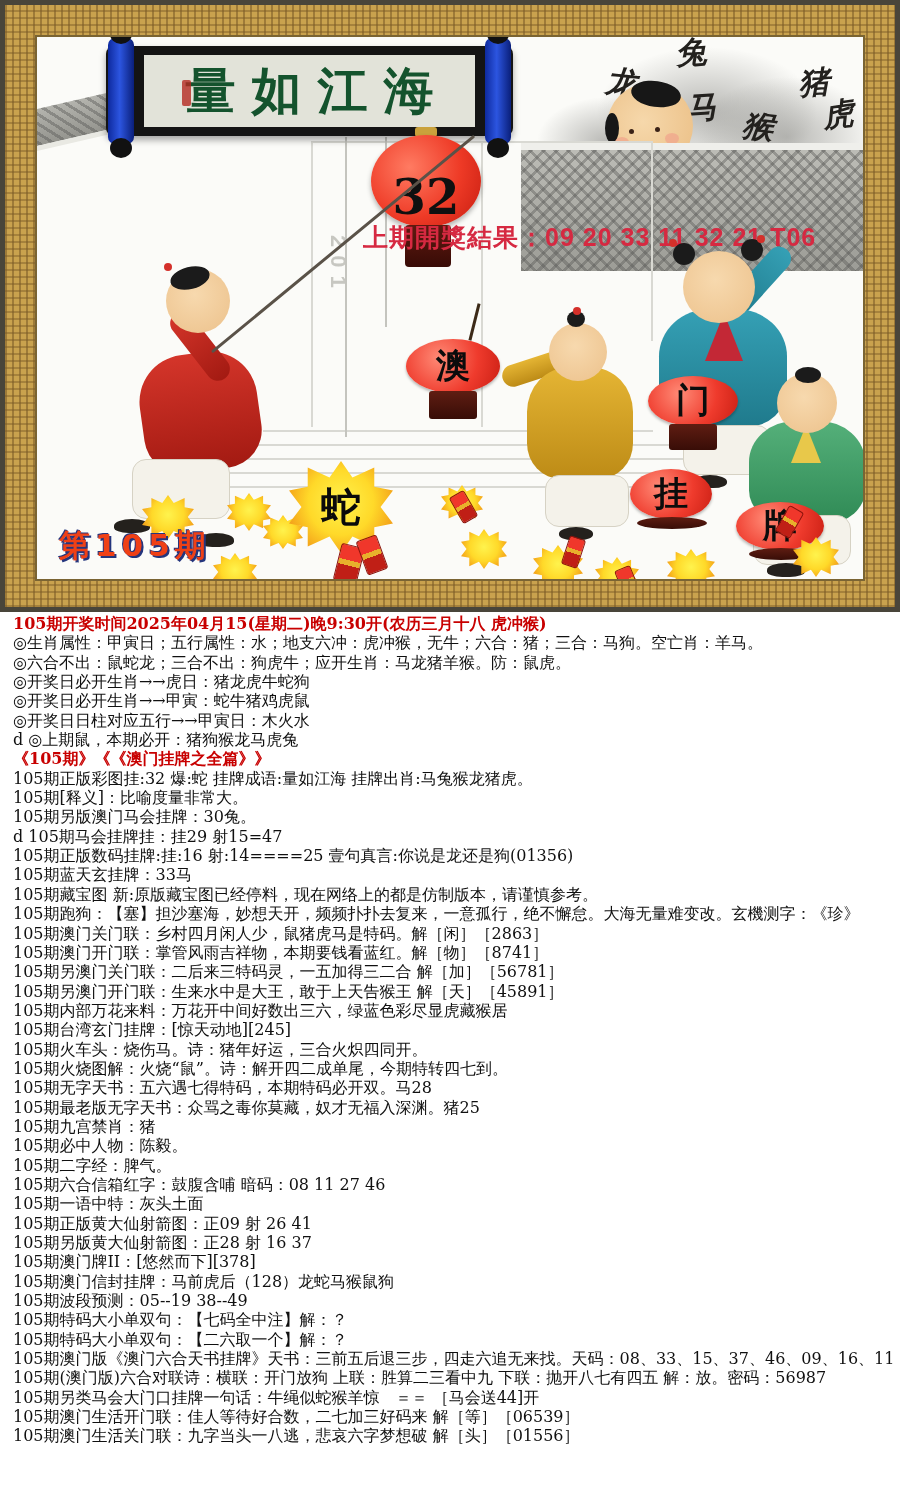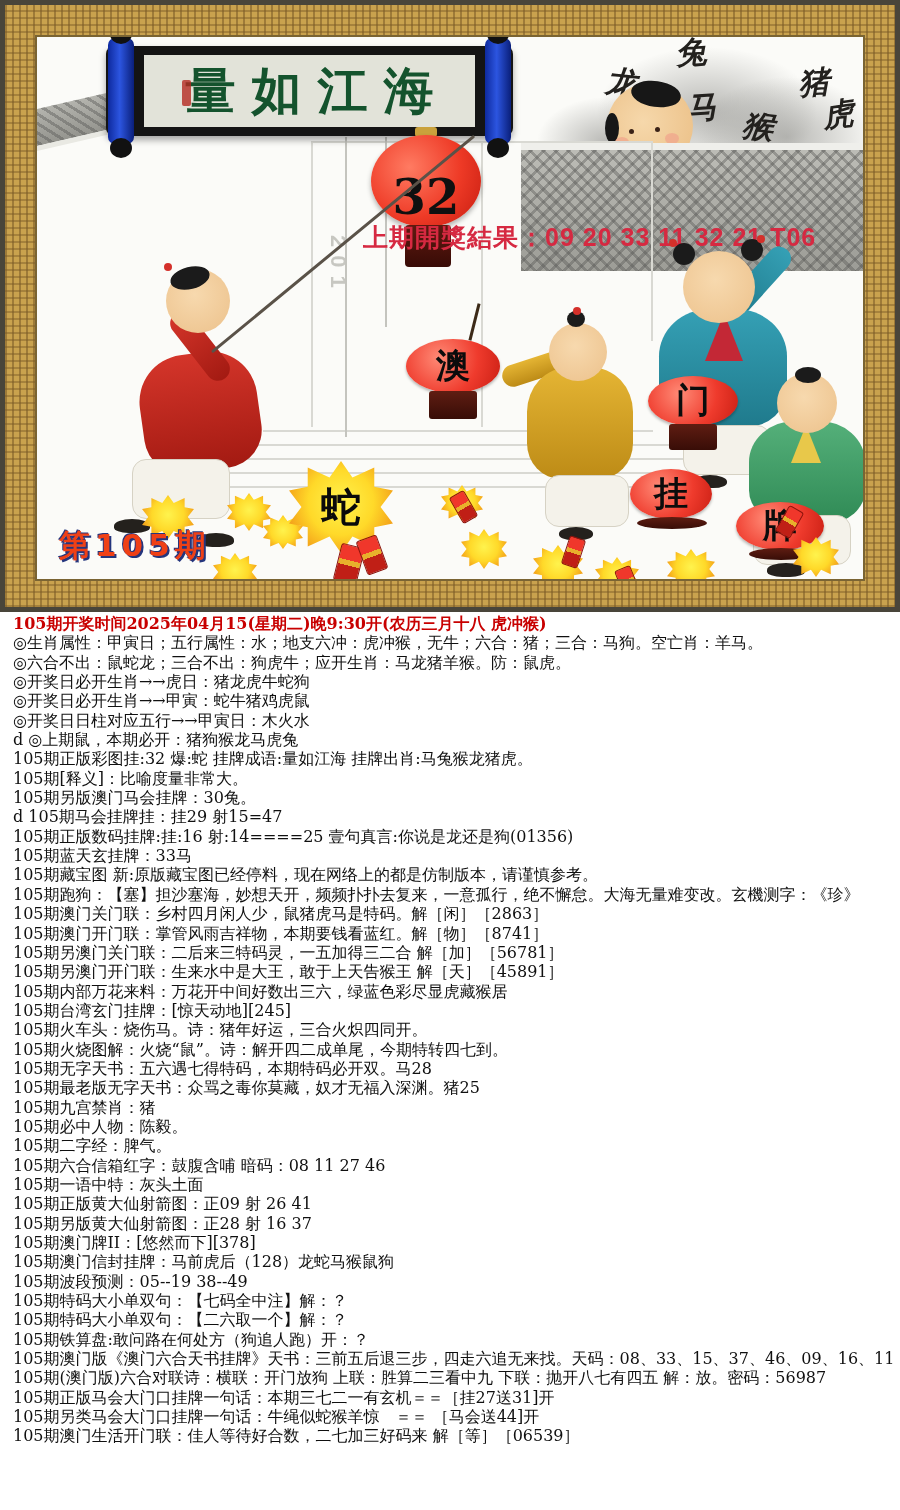--- a/index.html
+++ b/index.html
@@ -261,20 +261,21 @@
 </div>
 
 <div class="sheet">
     <div class="ln red">105期开奖时间2025年04月15(星期二)晚9:30开(农历三月十八 虎冲猴)</div>
     <div class="ln">◎生肖属性：甲寅日；五行属性：水；地支六冲：虎冲猴，无牛；六合：猪；三合：马狗。空亡肖：羊马。</div>
     <div class="ln">◎六合不出：鼠蛇龙；三合不出：狗虎牛；应开生肖：马龙猪羊猴。防：鼠虎。</div>
     <div class="ln">◎开奖日必开生肖→→虎日：猪龙虎牛蛇狗</div>
     <div class="ln">◎开奖日必开生肖→→甲寅：蛇牛猪鸡虎鼠</div>
     <div class="ln">◎开奖日日柱对应五行→→甲寅日：木火水</div>
     <div class="ln">d ◎上期鼠，本期必开：猪狗猴龙马虎兔</div>
+    <div class="ln red">《105期》《《澳门挂牌之全篇》》</div>
     <div class="ln">105期正版彩图挂:32 爆:蛇 挂牌成语:量如江海 挂牌出肖:马兔猴龙猪虎。</div>
     <div class="ln">105期[释义]：比喻度量非常大。</div>
     <div class="ln">105期另版澳门马会挂牌：30兔。</div>
     <div class="ln">d 105期马会挂牌挂：挂29 射15=47</div>
     <div class="ln">105期正版数码挂牌:挂:16 射:14====25 壹句真言:你说是龙还是狗(01356)</div>
     <div class="ln">105期蓝天玄挂牌：33马</div>
     <div class="ln">105期藏宝图 新:原版藏宝图已经停料，现在网络上的都是仿制版本，请谨慎参考。</div>
     <div class="ln">105期跑狗：【塞】担沙塞海，妙想天开，频频扑扑去复来，一意孤行，绝不懈怠。大海无量难变改。玄機测字：《珍》</div>
     <div class="ln">105期澳门关门联：乡村四月闲人少，鼠猪虎马是特码。解［闲］［2863］</div>
     <div class="ln">105期澳门开门联：掌管风雨吉祥物，本期要钱看蓝红。解［物］［8741］</div>
@@ -291,19 +292,18 @@
     <div class="ln">105期二字经：脾气。</div>
     <div class="ln">105期六合信箱红字：鼓腹含哺 暗码：08 11 27 46</div>
     <div class="ln">105期一语中特：灰头土面</div>
     <div class="ln">105期正版黄大仙射箭图：正09 射 26 41</div>
     <div class="ln">105期另版黄大仙射箭图：正28 射 16 37</div>
     <div class="ln">105期澳门牌II：[悠然而下][378]</div>
     <div class="ln">105期澳门信封挂牌：马前虎后（128）龙蛇马猴鼠狗</div>
     <div class="ln">105期波段预测：05--19 38--49</div>
     <div class="ln">105期特码大小单双句：【七码全中注】解：？</div>
     <div class="ln">105期特码大小单双句：【二六取一个】解：？</div>
-    <div class="ln">105期铁算盘:敢问路在何处方（狗追人跑）开：？</div>
     <div class="ln">105期澳门版《澳门六合天书挂牌》天书：三前五后退三步，四走六追无来找。天码：08、33、15、37、46、09、16、11</div>
     <div class="ln">105期(澳门版)六合对联诗：横联：开门放狗 上联：胜算二三看中九 下联：抛开八七有四五 解：放。密码：56987</div>
-    <div class="ln">105期正版马会大门口挂牌一句话：本期三七二一有玄机＝＝［挂27送31]开</div>
     <div class="ln">105期另类马会大门口挂牌一句话：牛绳似蛇猴羊惊　＝＝ ［马会送44]开</div>
     <div class="ln">105期澳门生活开门联：佳人等待好合数，二七加三好码来 解［等］［06539］</div>
+    <div class="ln">105期澳门生活关门联：九字当头一八逃，悲哀六字梦想破 解［头］［01556］</div>
   </div>
 
 </body></html>

